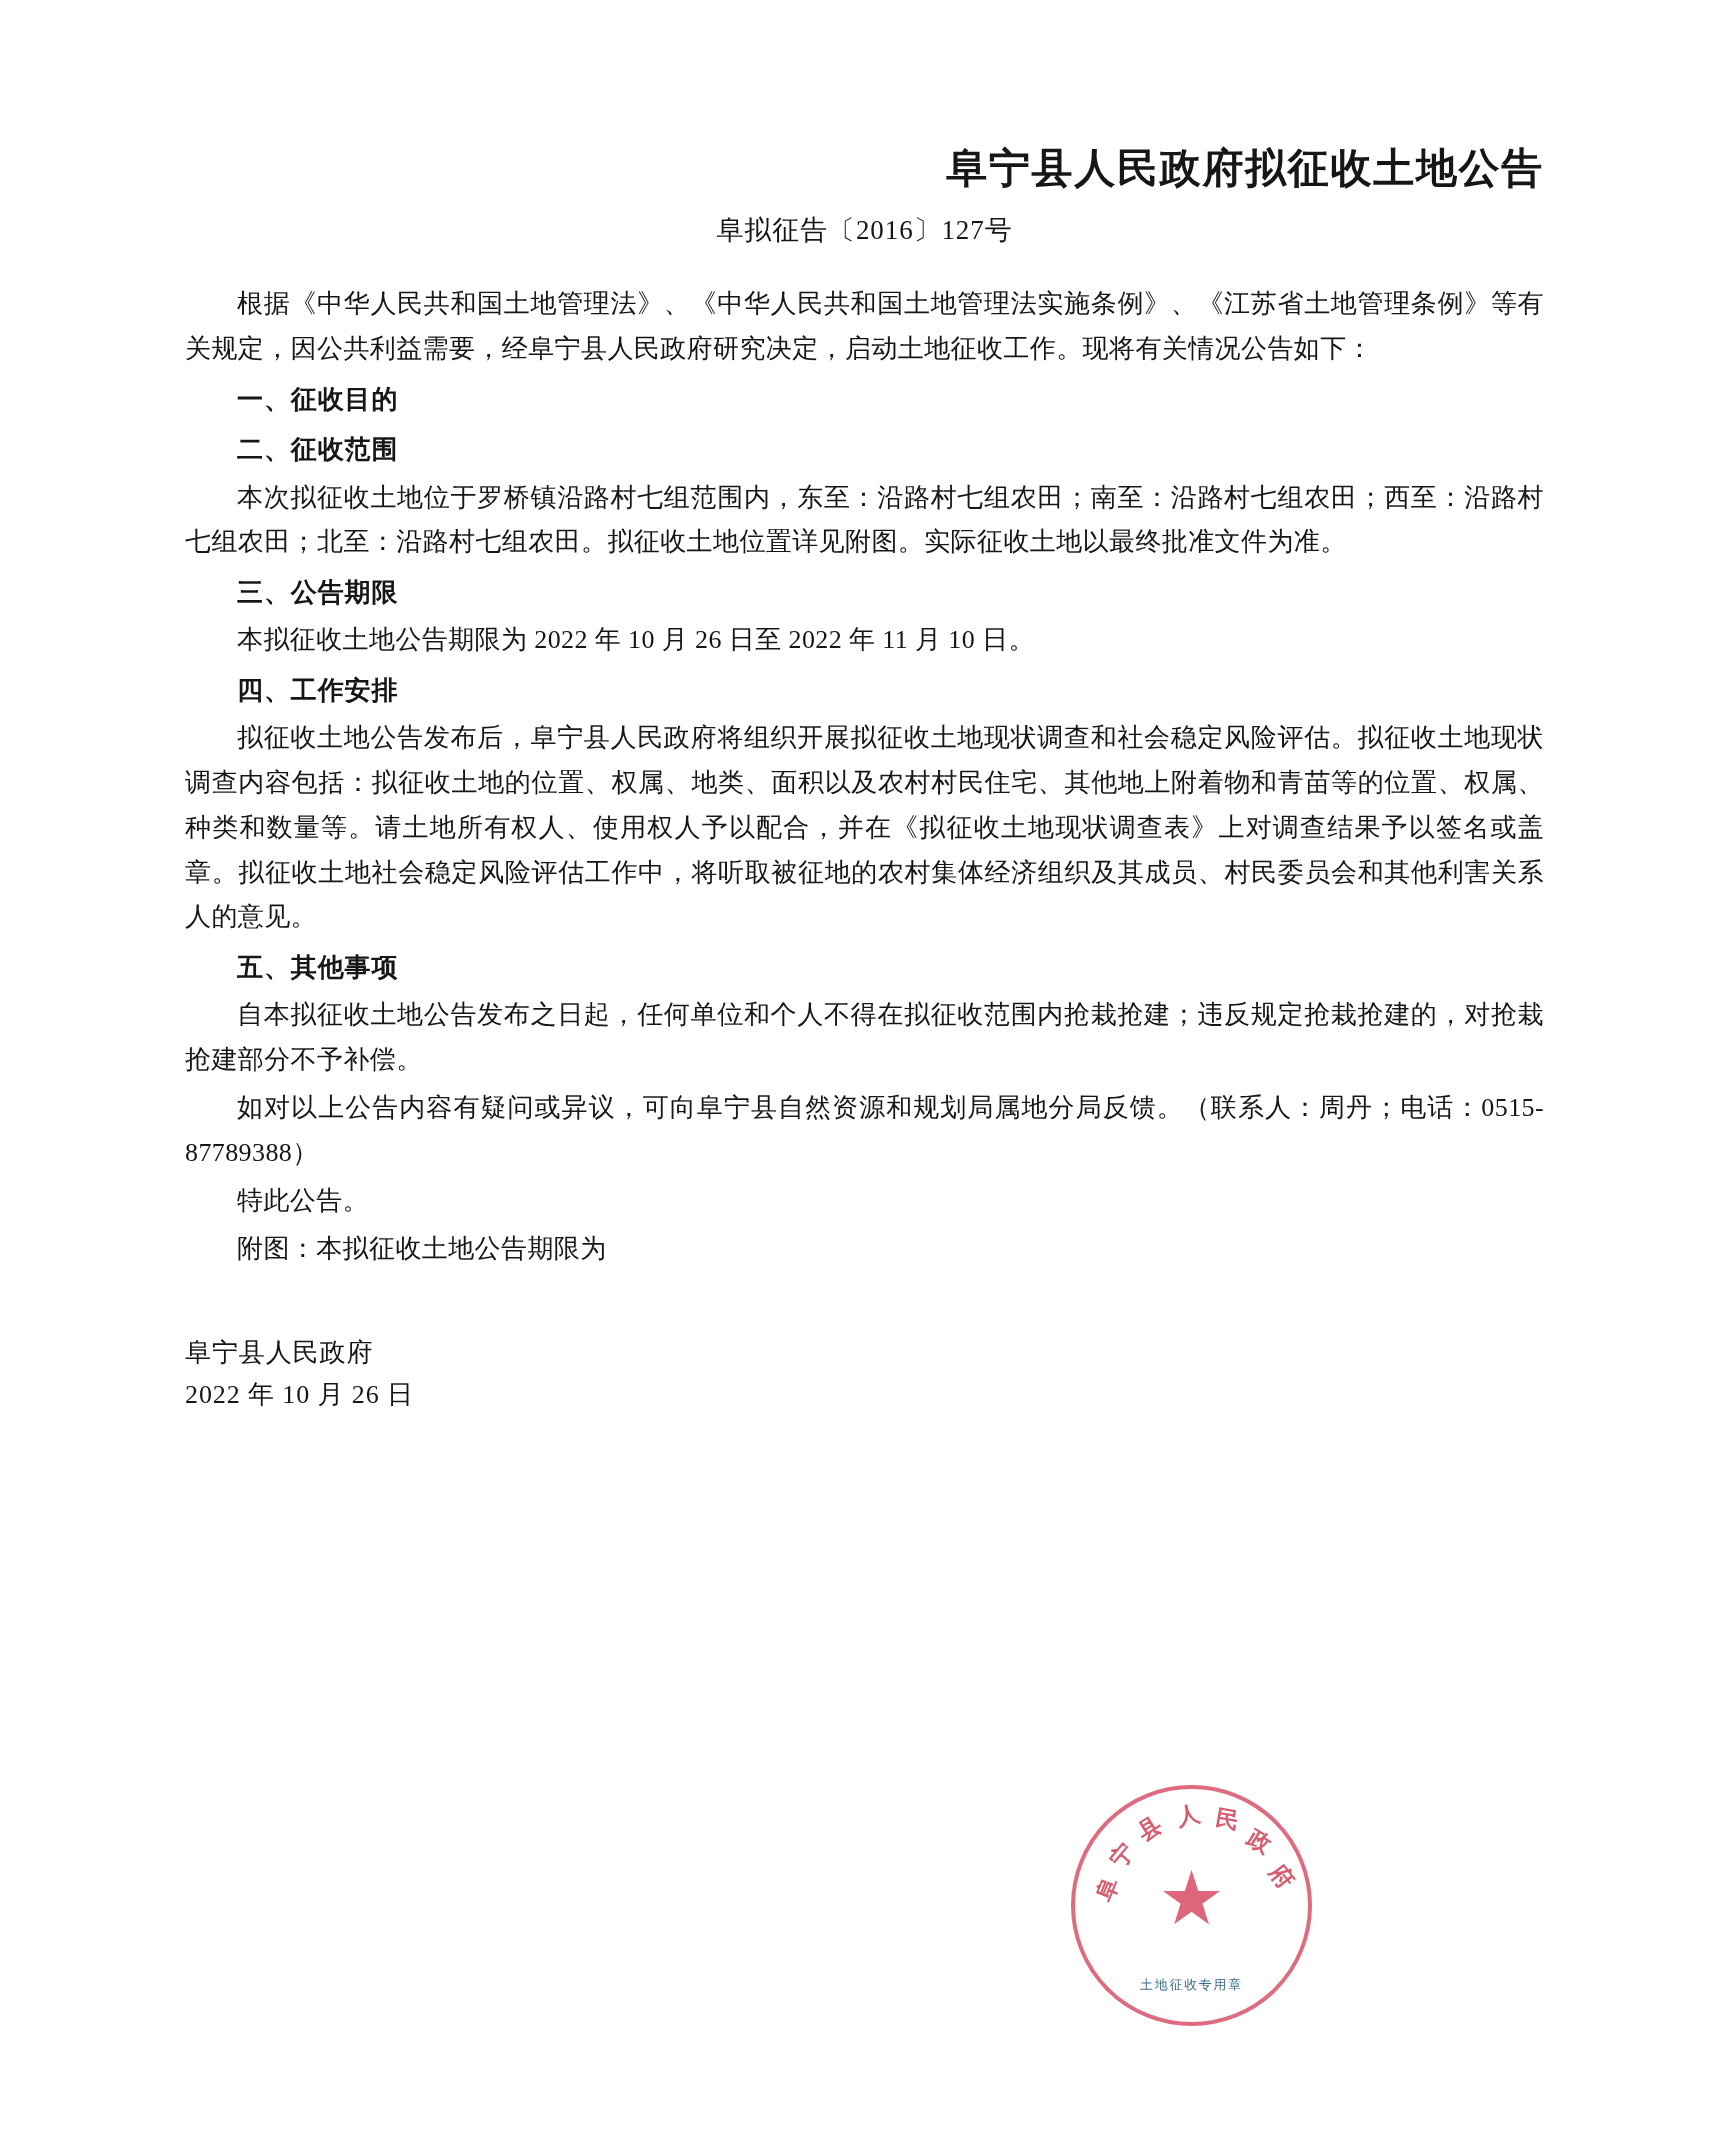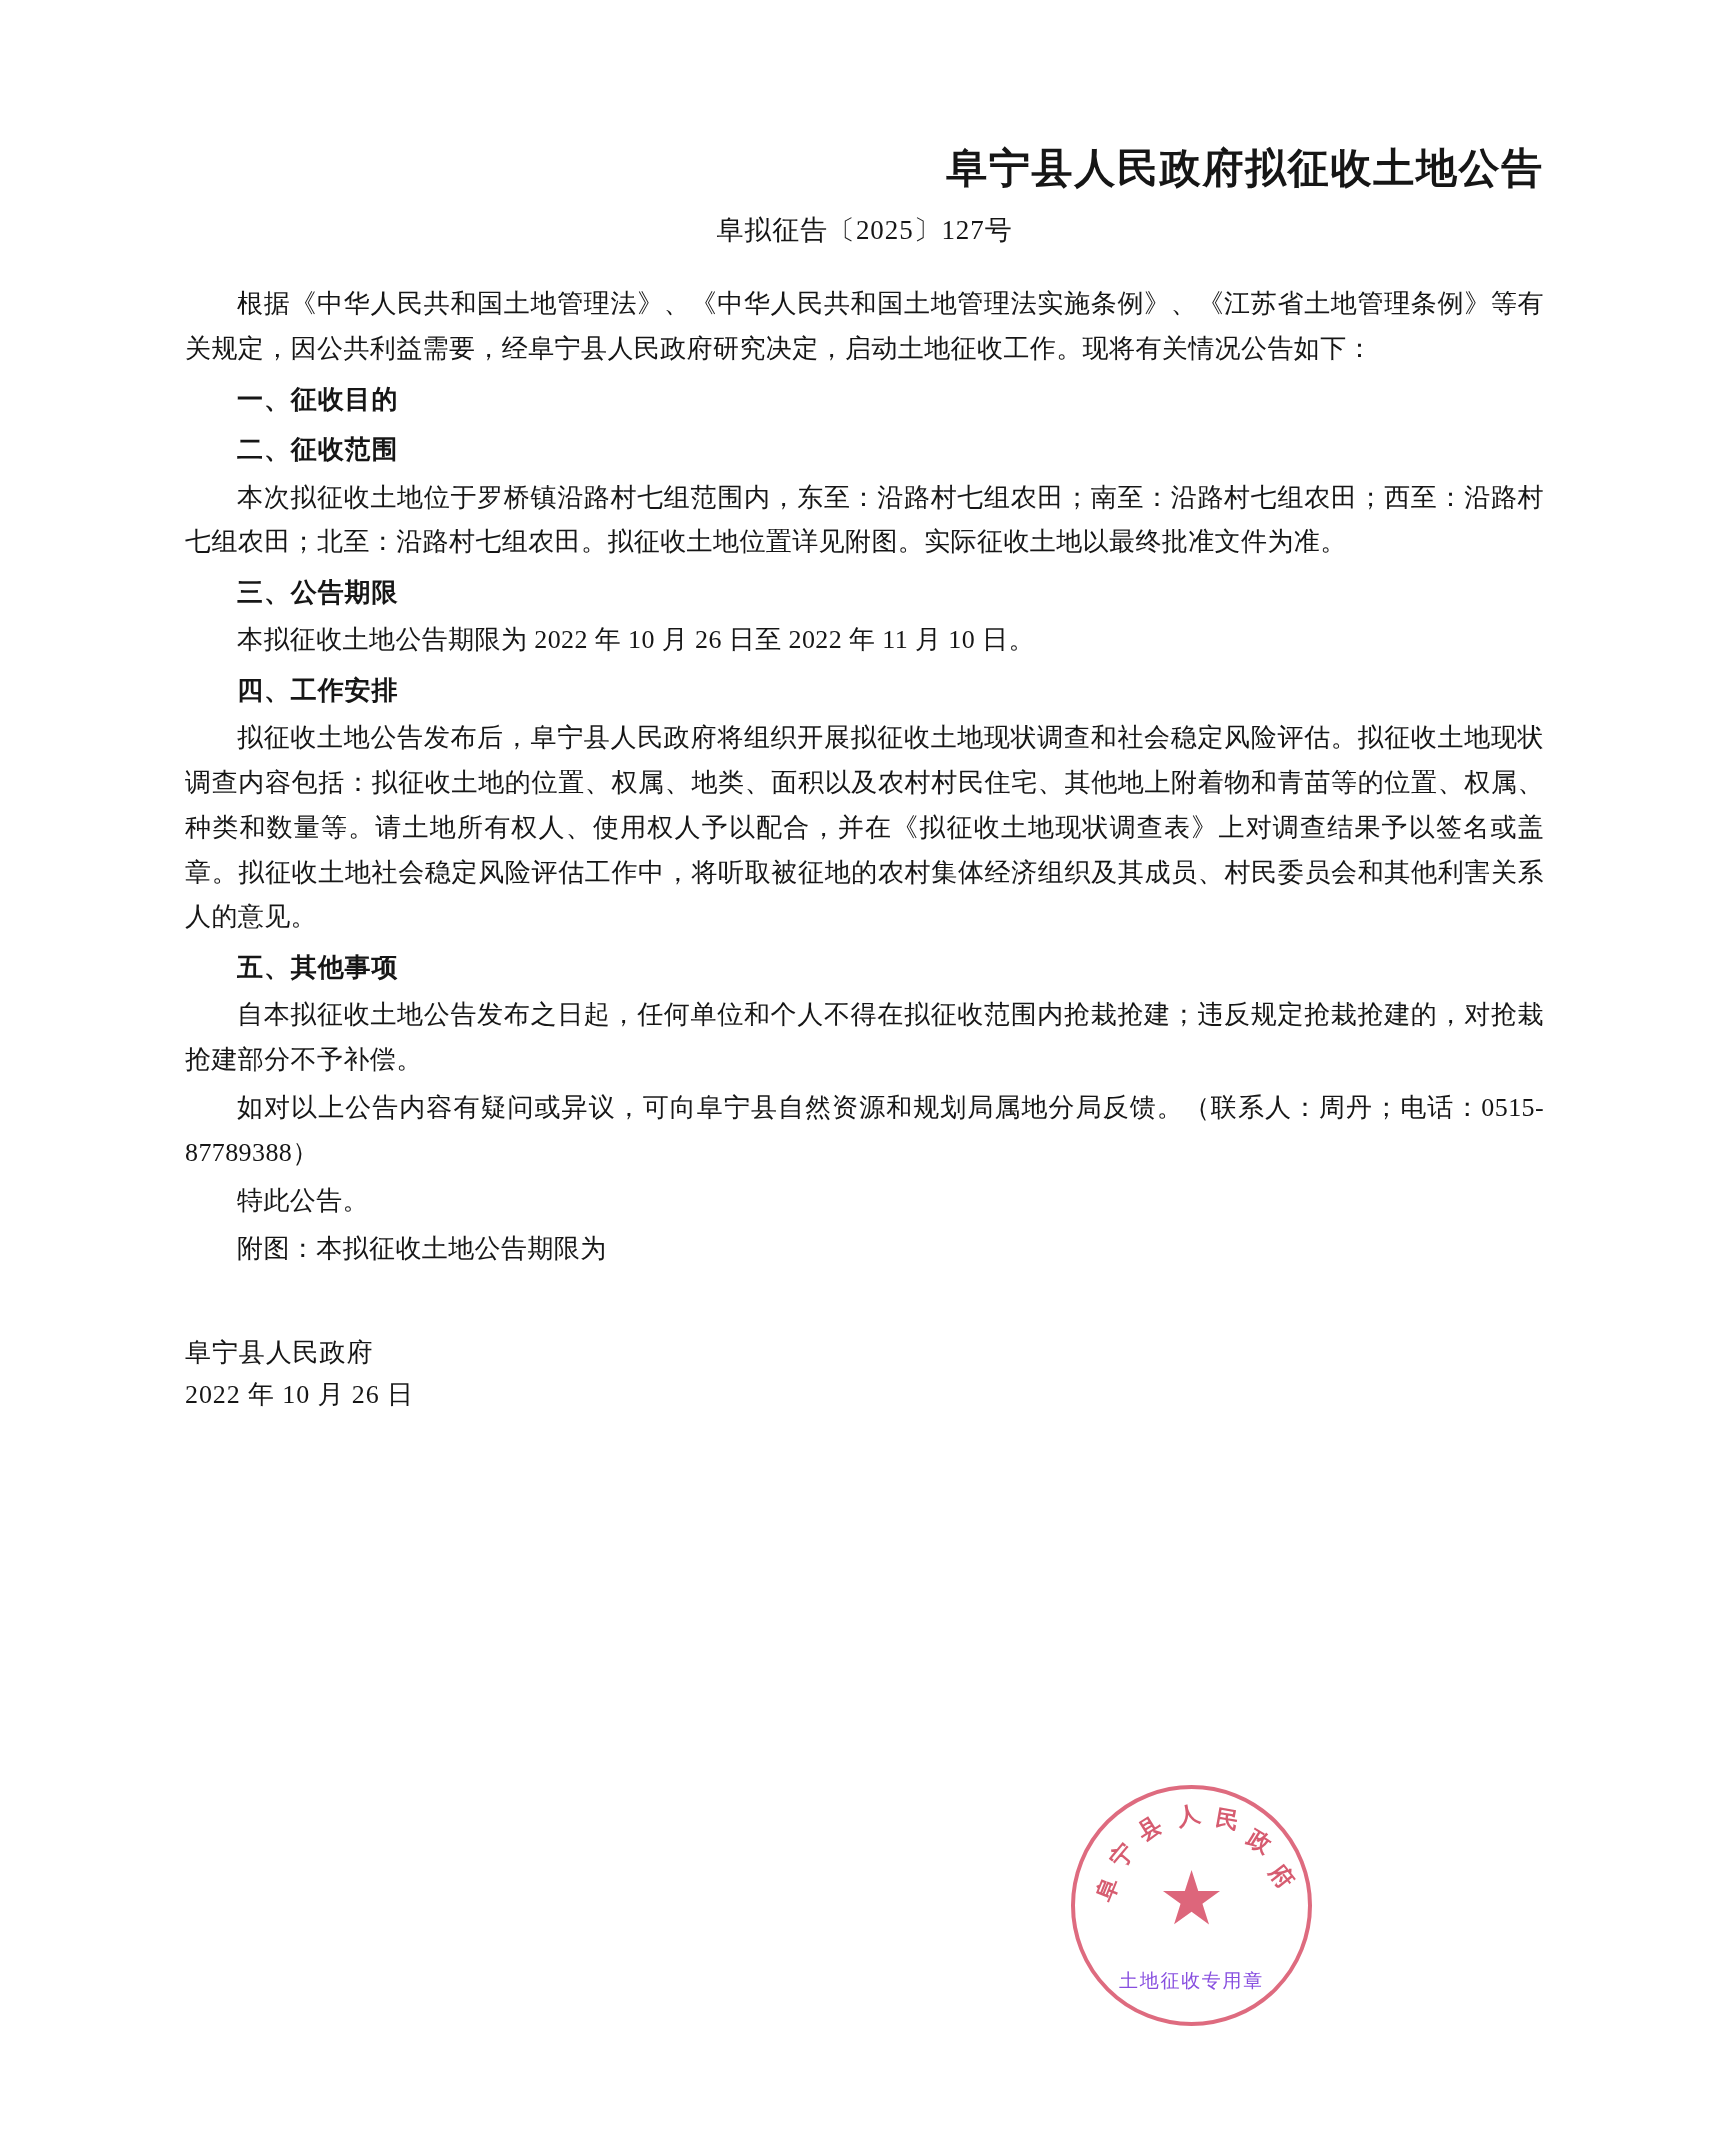--- a/index.html
+++ b/index.html
@@ -109,35 +109,35 @@
     font-weight: bold;
     opacity: .85;
     font-family: "Liberation Serif", "DejaVu Serif", serif;
     transform-origin: center center;
   }
   .seal-bottom {
     position: absolute;
     left: 50%;
     bottom: 32px;
     transform: translateX(-50%);
-    font-size: 19px;
-    color: #6d28d9;
+    font-size: 13px;
+    color: #0c4a6e;
     opacity: .82;
     white-space: nowrap;
     letter-spacing: 1.7px;
   }
 </style>
 </head>
 <body>
 
 <div class="page">
   <div class="content">
 
     <h1 class="doc-title">阜宁县人民政府拟征收土地公告</h1>
-    <div class="doc-subtitle">阜拟征告〔2025〕127号</div>
+    <div class="doc-subtitle">阜拟征告〔2016〕127号</div>
 
     <p class="para">根据《中华人民共和国土地管理法》、《中华人民共和国土地管理法实施条例》、《江苏省土地管理条例》等有关规定，因公共利益需要，经阜宁县人民政府研究决定，启动土地征收工作。现将有关情况公告如下：</p>
 
     <p class="section-head">一、征收目的</p>
 
     <p class="section-head">二、征收范围</p>
     <p class="para">本次拟征收土地位于罗桥镇沿路村七组范围内，东至：沿路村七组农田；南至：沿路村七组农田；西至：沿路村七组农田；北至：沿路村七组农田。拟征收土地位置详见附图。实际征收土地以最终批准文件为准。</p>
 
     <p class="section-head">三、公告期限</p>
     <p class="para">本拟征收土地公告期限为 2022 年 10 月 26 日至 2022 年 11 月 10 日。</p>

